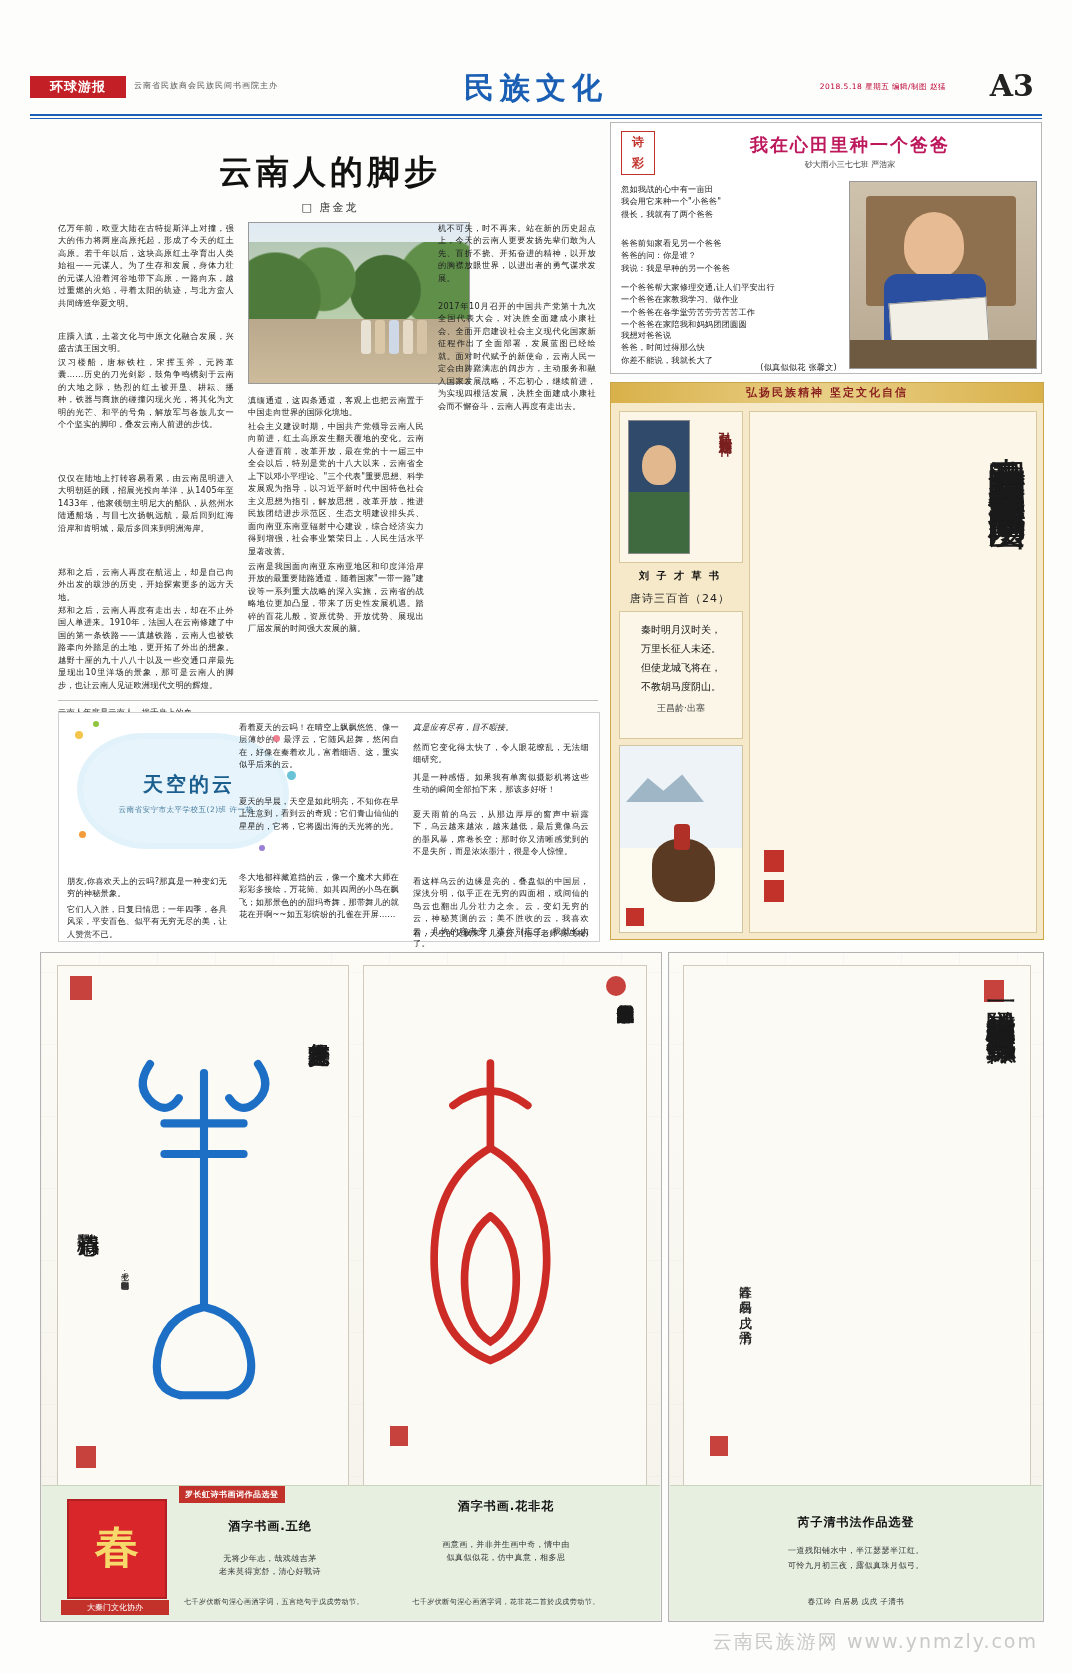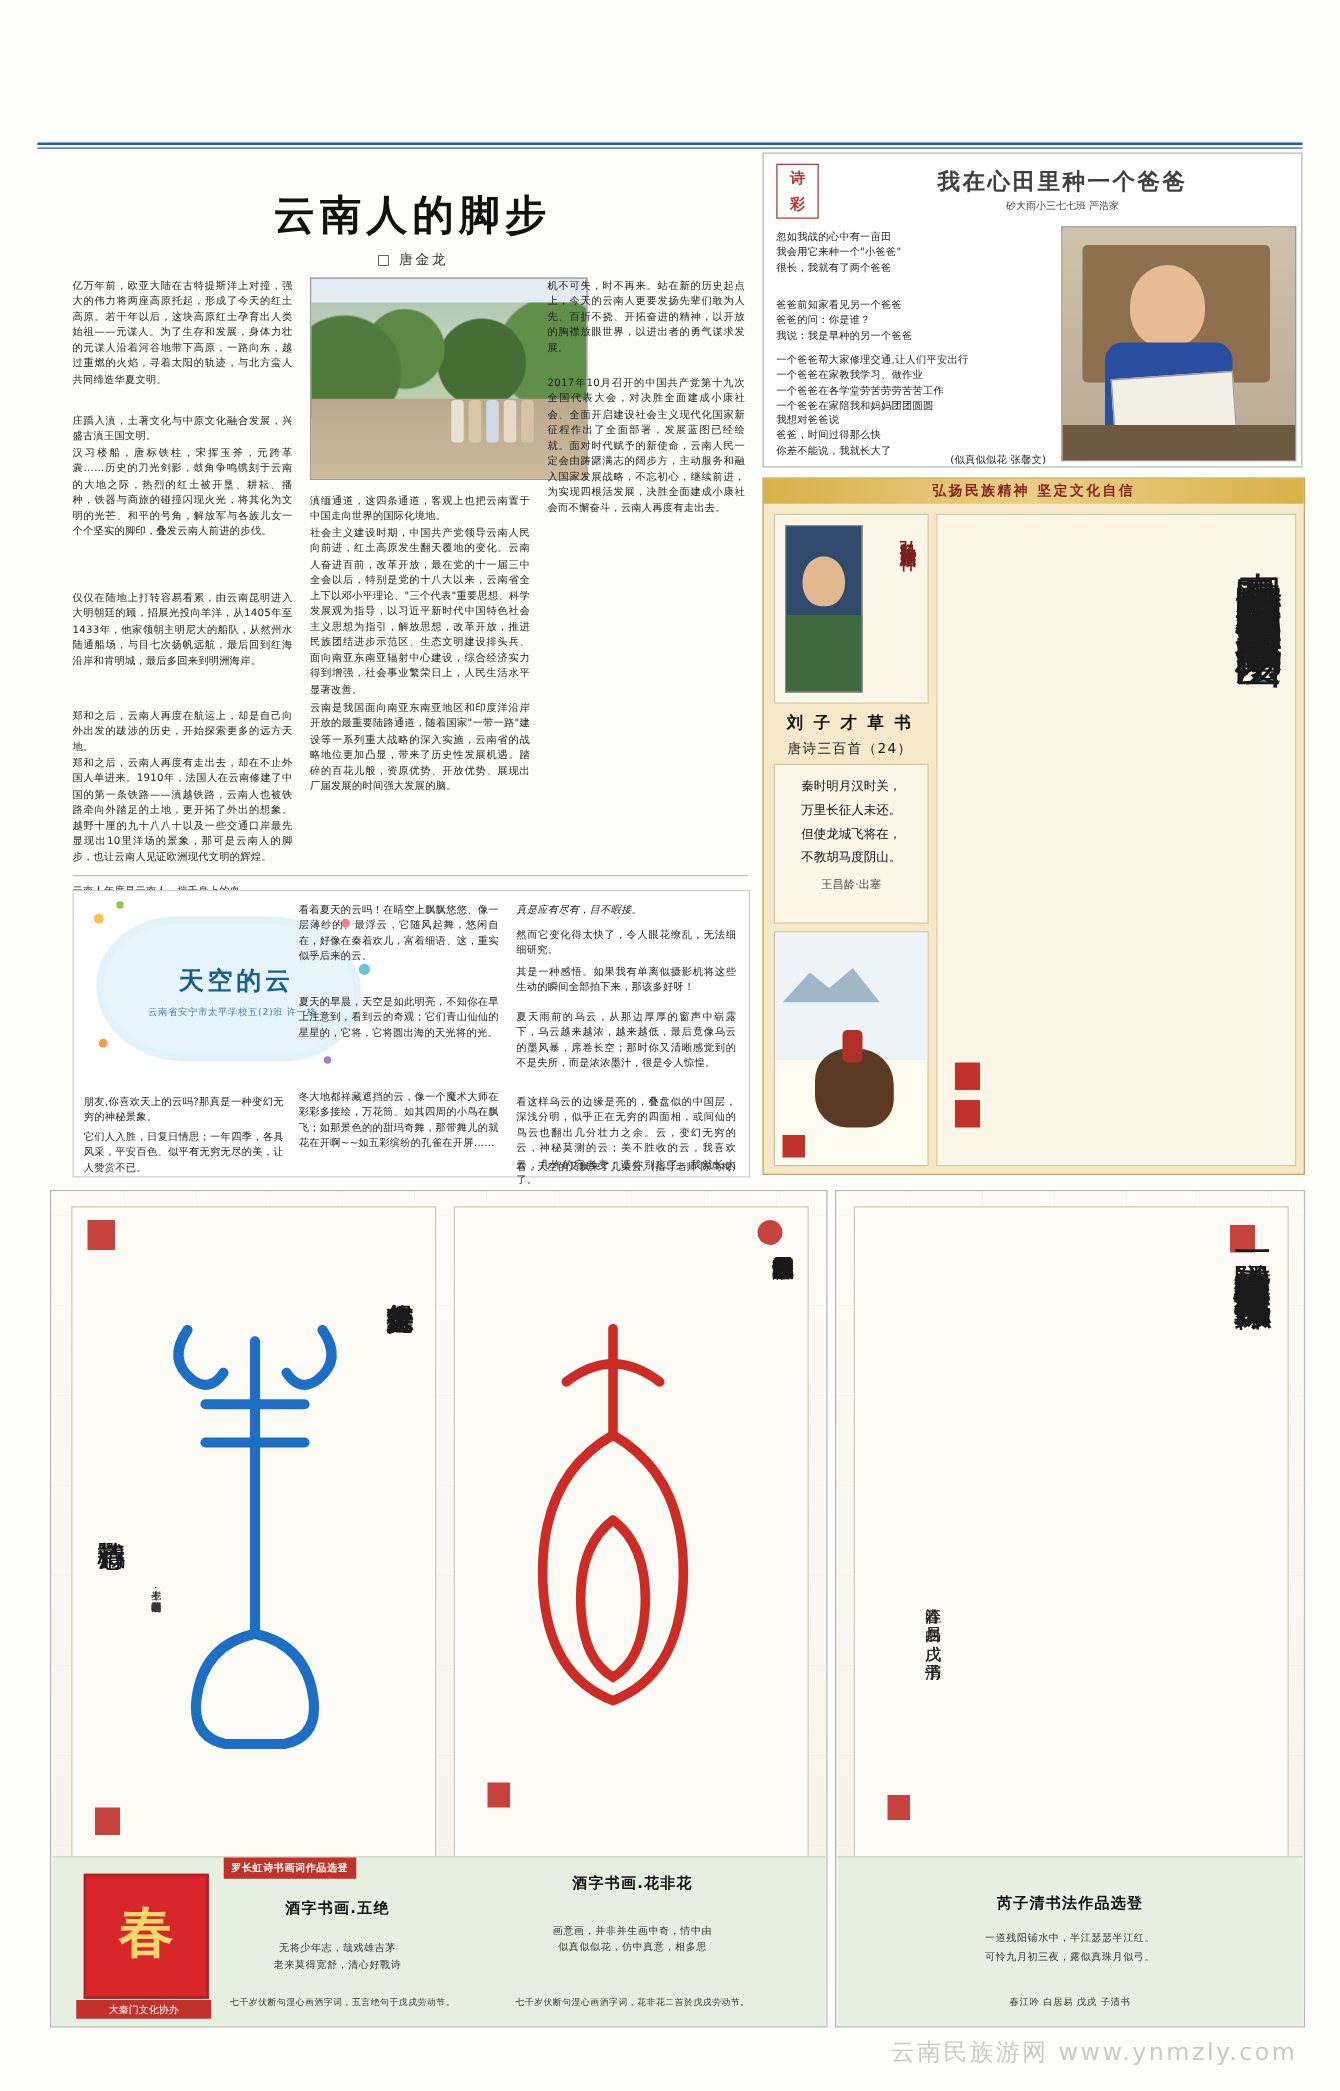--- a/index.html
+++ b/index.html
@@ -100,21 +100,21 @@
     font-size:20px;font-weight:bold;color:#1b5f8f;letter-spacing:3px;
   }
   .cloud-by{
     position:absolute;left:32px;top:92px;width:190px;text-align:center;
     font-size:7.5px;color:#4a7fa0;letter-spacing:.5px;
   }
   .dot{position:absolute;border-radius:50%;}
 
   
   .poem-head{
-    position:absolute;font-size:18px;font-weight:bold;color:#404040;letter-spacing:2px;
+    position:absolute;font-size:18px;font-weight:bold;color:#be185d;letter-spacing:2px;
     text-align:center;
   }
   .kid-photo{
     position:absolute;border:1px solid #999;background:#d8cdbb;overflow:hidden;
   }
 
   
   .banner{
     position:absolute;background:#f6e9c9;border:1px solid #c9a64a;
   }
@@ -196,20 +196,28 @@
   .watermark{
     position:absolute;right:34px;bottom:18px;font-size:19px;color:#c9c9c9;letter-spacing:2px;
   }
   .hline{position:absolute;background:#c0c0c0;height:1px;}
 </style>
 </head>
 <body>
 
 <div class="page">
 
+  <div class="masthead">
+    <div class="mh-bar"></div>
+    <div class="mh-logo">环球游报</div>
+    <div class="mh-sub">云南省民族商会民族民间书画院主办</div>
+    <div class="mh-title">民族文化</div>
+    <div class="mh-date">2018.5.18 星期五 编辑/制图 赵猛</div>
+    <div class="mh-page">A3</div>
+  </div>
   <div class="rule"></div>
   <div class="rule2"></div>
 
   <div class="art-title">云南人的脚步</div>
   <div class="art-byline">□ 唐金龙</div>
 
   <div class="photo" style="left:248px;top:222px;width:220px;height:160px;">
     <div class="sky"></div>
       <div class="trees"></div>
       <div class="road"></div>
@@ -302,21 +310,21 @@
       <span>弘扬民族精神 坚定文化自信</span>
     </div>
 
     <div class="cal-paper" style="left:8px;top:28px;width:122px;height:150px;">
       <div class="portrait" style="left:8px;top:8px;width:60px;height:132px;">
         <div class="head"></div>
           <div class="body"></div>
       </div>
       <div class="vtext" style="position:absolute;right:8px;top:10px;font-size:13px;color:#7a1f1f;font-weight:bold;letter-spacing:2px;">弘扬民族精神</div>
     </div>
-    <div style="position:absolute;left:8px;top:186px;width:122px;text-align:center;font-size:13px;font-weight:bold;color:#111;letter-spacing:2px;">刘 子 才 草 书</div>
+    <div style="position:absolute;left:8px;top:186px;width:122px;text-align:center;font-size:10px;font-weight:bold;color:#111;letter-spacing:2px;">刘 子 才 草 书</div>
     <div style="position:absolute;left:8px;top:208px;width:122px;text-align:center;font-size:11px;color:#222;letter-spacing:1px;">唐诗三百首（24）</div>
 
     <div class="cal-paper" style="left:8px;top:228px;width:122px;height:126px;">
       <div style="position:absolute;left:6px;top:8px;width:110px;font-size:10px;line-height:1.9;color:#111;text-align:center;">
         <div>秦时明月汉时关，</div>
         <div>万里长征人未还。</div>
         <div>但使龙城飞将在，</div>
         <div>不教胡马度阴山。</div>
         <div style="margin-top:4px;font-size:9px;color:#444;">王昌龄·出塞</div>
       </div>

